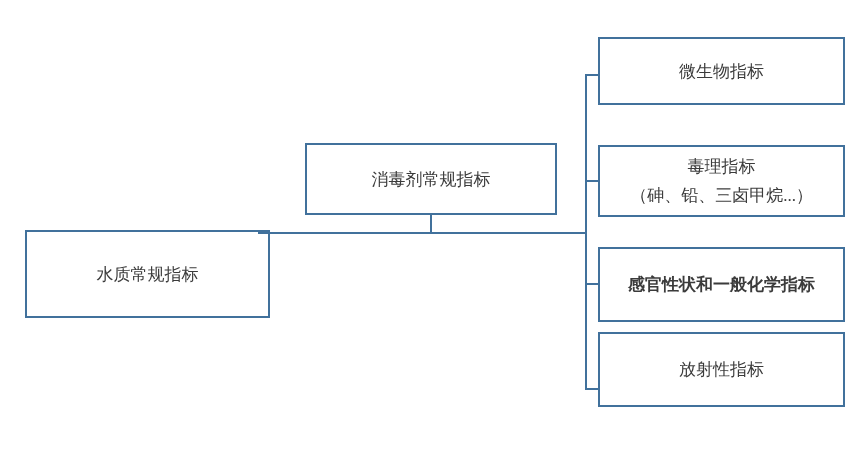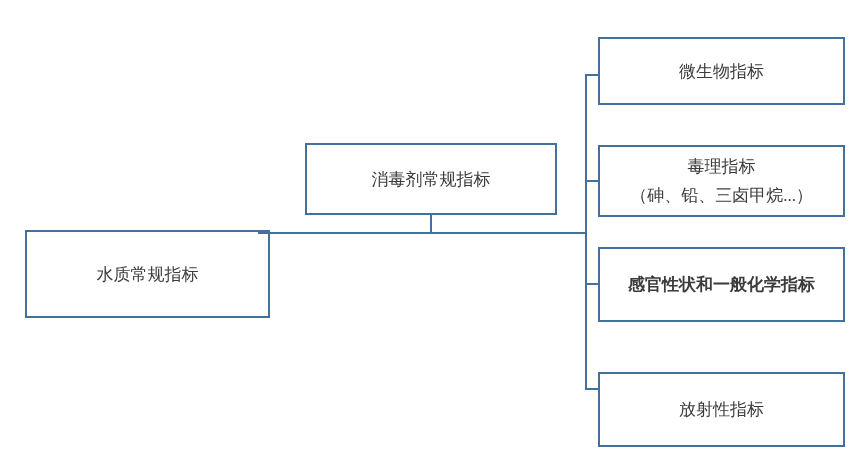--- a/index.html
+++ b/index.html
@@ -29,21 +29,21 @@
     text-align: center;
     font-size: 17px;
     line-height: 29px;
     white-space: nowrap;
   }
   .node-root   { left: 25px;  top: 198px; width: 245px; height: 88px; margin-top: 32px; }
   .node-mid    { left: 305px; top: 143px; width: 252px; height: 72px; text-align: center; }
   .node-b1     { left: 598px; top: 37px;  width: 247px; height: 68px; }
   .node-b2     { left: 598px; top: 145px; width: 247px; height: 72px; }
   .node-b3     { left: 598px; top: 247px; width: 247px; height: 75px; font-weight: bold; }
-  .node-b4     { left: 598px; top: 372px; width: 247px; height: 75px; }
+  .node-b4     { left: 598px; top: 332px; width: 247px; height: 75px; }
   .connector {
     position: absolute;
     background: var(--border);
   }
   .line-main   { left: 258px; top: 232px; width: 329px; height: 2px; }
   .line-midv   { left: 430px; top: 215px; width: 2px;  height: 19px; }
   .line-spine  { left: 585px; top: 74px;  width: 2px;  height: 316px; }
   .line-stub1  { left: 585px; top: 74px;  width: 13px; height: 2px; }
   .line-stub2  { left: 585px; top: 180px; width: 13px; height: 2px; }
   .line-stub3  { left: 585px; top: 283px; width: 13px; height: 2px; }

